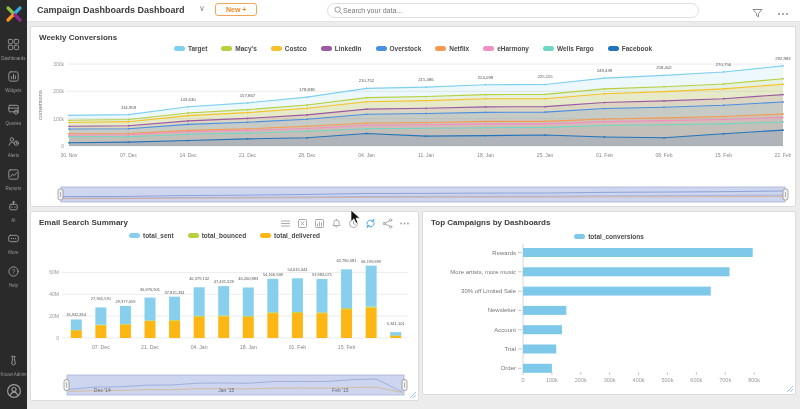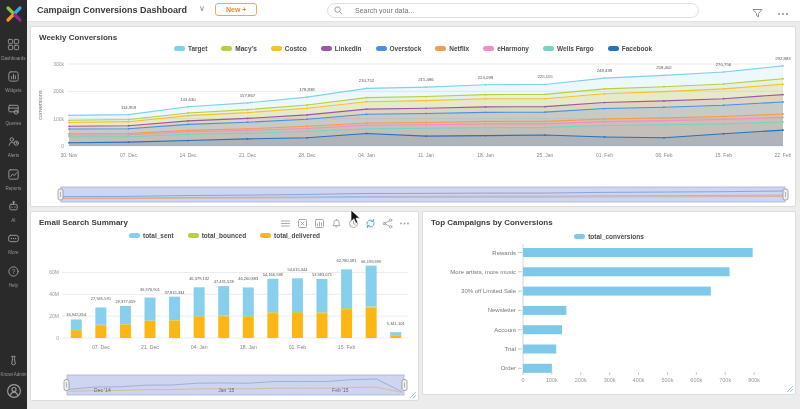--- a/index.html
+++ b/index.html
@@ -19,21 +19,21 @@
   
   .topbar { position:absolute; left:27px; top:0; width:773px; height:22px;
     background:#fff; border-bottom:1px solid #e3e3e3; z-index:5; }
   .tb-title { position:absolute; left:10px; top:5px; font-size:9px; font-weight:bold; color:#3a3a3a; }
   .tb-caret { position:absolute; left:172px; top:4px; font-size:8px; color:#888; }
   .btn-new { position:absolute; left:188px; top:3px; border:1px solid #f2a65a; color:#f08a24;
     background:#fff; border-radius:3px; font-size:7px; font-weight:bold; padding:2px 10px; cursor:pointer; }
   .search-wrap { position:absolute; left:300px; top:3px; width:372px; height:15px;
     border:1px solid #dedede; border-radius:9px; background:#fff; display:flex; align-items:center; padding:0 6px; }
   .search-wrap input { border:none; outline:none; flex:1; font-size:7px; color:#555;
-    font-family:"Liberation Sans",sans-serif; background:transparent; margin-left:12px; }
+    font-family:"Liberation Sans",sans-serif; background:transparent; margin-left:0; }
   .tb-icon { position:absolute; top:5px; cursor:pointer; }
 
   
   .card { position:absolute; background:#fff; border:1px solid #dcdcdc; border-radius:2px; }
   .card-weekly    { left:30px;  top:26px;  width:766px; height:181px; }
   .card-email     { left:30px;  top:211px; width:389px; height:190px; }
   .card-campaigns { left:422px; top:211px; width:374px; height:184px; }
   .card h3 { font-size:8px; font-weight:bold; color:#3c3c3c; padding:6px 8px 0 8px; }
 
   .legend { display:flex; justify-content:center; align-items:center; gap:14px; margin-top:3px; }
@@ -129,21 +129,21 @@
       </div><div class="side-item side-bottom">
         <span><svg width="16" height="16" viewBox="0 0 14 14" fill="none" stroke="#9c9c9c" stroke-width="1" stroke-linecap="round" stroke-linejoin="round">
             <circle cx="7" cy="7" r="5.6"></circle>
             <circle cx="7" cy="5.7" r="1.8"></circle>
             <path d="M3.7 10.7c.6-1.8 1.9-2.6 3.3-2.6s2.7.8 3.3 2.6"></path>
           </svg></span>
       </div></div>
 </div>
 
 <div class="topbar">
-  <span class="tb-title">Campaign Conversions Dashboard</span>
+  <span class="tb-title">Campaign Dashboards Dashboard</span>
   <span class="tb-caret">∨</span>
   <button class="btn-new">New +</button>
   <div class="search-wrap">
     <span style="display:inline-flex">
       <svg width="9" height="9" viewBox="0 0 10 10">
           <circle cx="4" cy="4" r="3" fill="none" stroke="#9a9a9a" stroke-width="1.1"></circle>
           <line x1="6.3" y1="6.3" x2="9" y2="9" stroke="#9a9a9a" stroke-width="1.1"></line>
         </svg>
     </span>
     <input placeholder="Search your data..." style="">
@@ -546,21 +546,21 @@
         <line x1="341.5" y1="8.5" x2="341.5" y2="13.5" stroke="#8a8a8a" stroke-width="0.6"></line>
       </g>
     </svg>
   <svg class="resize-corner" width="8" height="8" viewBox="0 0 8 8">
     <line x1="8" y1="2" x2="2" y2="8" stroke="#9fc6e8" stroke-width="1"></line>
       <line x1="8" y1="5" x2="5" y2="8" stroke="#9fc6e8" stroke-width="1"></line>
   </svg>
 </div>
 
 <div class="card card-campaigns">
-  <h3>Top Campaigns by Conversions</h3>
+  <h3>Top Campaigns by Dashboards</h3>
   <div class="legend" id="campaigns-legend" style="margin-top:6px">
       <span class="legend-item">
         <span class="legend-chip" style="background:#7ec8ea"></span>
         <span class="t">total_conversions</span>
       </span>
     </div>
   <svg id="campaigns-svg" width="366" height="142" viewBox="0 0 366 142" style="display:block;margin:2px 0 0 4px">
       <line x1="96" y1="2" x2="96" y2="130" stroke="#ccc" stroke-width="0.8"></line>
       <text x="89" y="12.5" font-size="6" fill="#777" text-anchor="end" font-family="Liberation Sans,sans-serif">Rewards</text>
       <line x1="91" y1="10.5" x2="95" y2="10.5" stroke="#bbb" stroke-width="0.8"></line>

